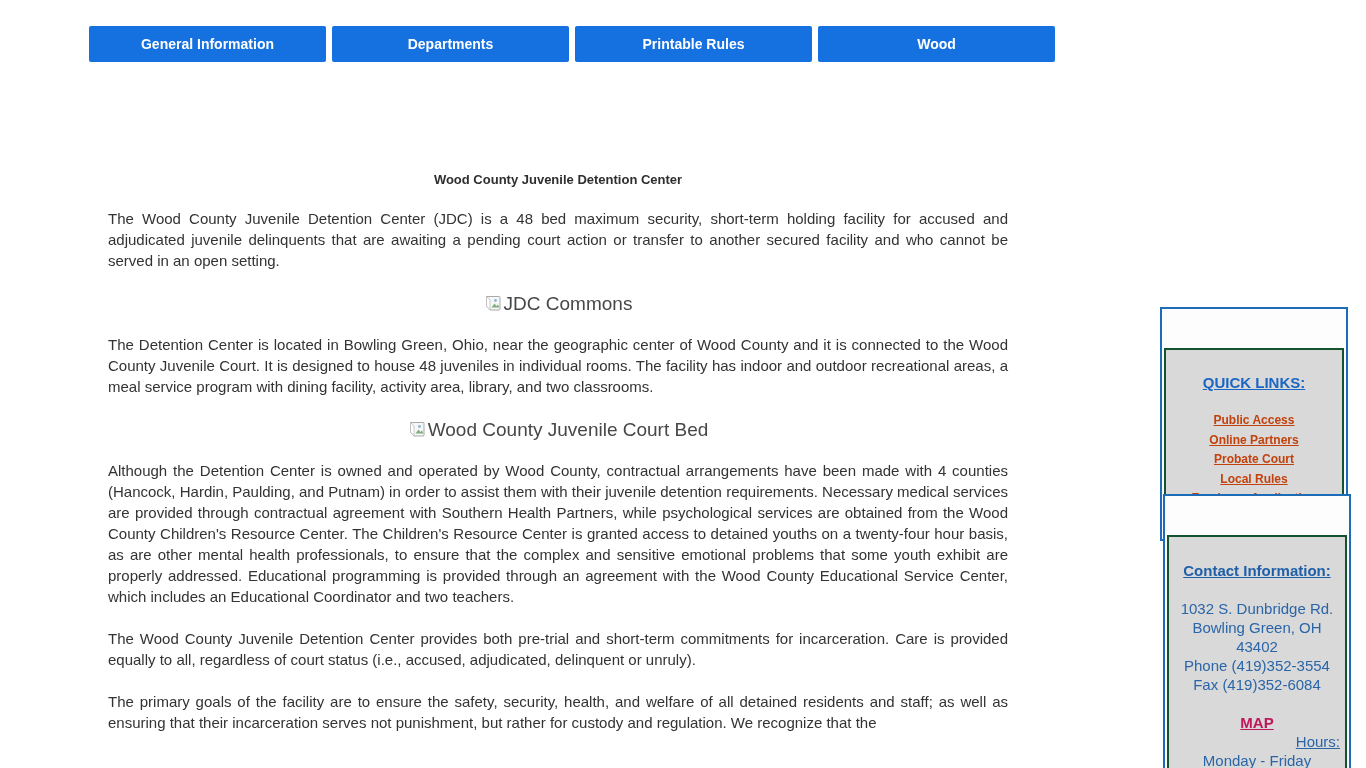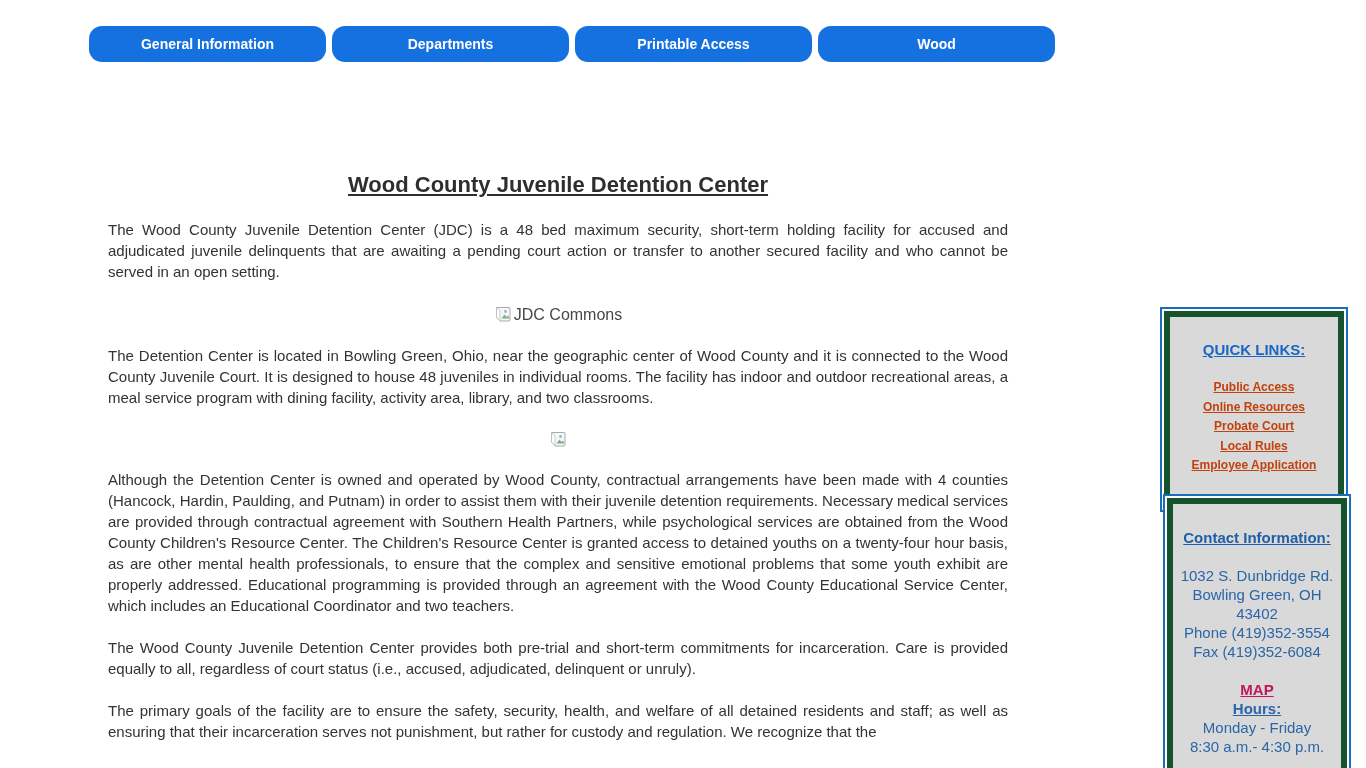--- a/index.html
+++ b/index.html
@@ -12,55 +12,55 @@
   }
 
   
   .nav {
     position: absolute; left: 89px; top: 26px; width: 966px;
     display: flex; gap: 6px;
   }
   .nav button {
     flex: 1 1 0; height: 36px;
     background: #1570e0; color: #ffffff;
-    border: none; border-radius: 13px;
+    border: none; border-radius: 2px;
     font-family: "Liberation Sans", sans-serif;
     font-size: 14px; font-weight: bold;
     cursor: pointer; white-space: nowrap;
   }
 
   
   .main {
     position: absolute; left: 108px; top: 172px; width: 900px;
     color: #333333;
   }
   .main h1 {
-    margin: 0; font-size: 22px; font-weight: bold;
-    text-align: center; text-decoration: underline; color: #2e2e2e;
+    margin: 0; font-size: 13px; font-weight: bold;
+    text-align: center; color: #2e2e2e;
   }
   .main p {
     margin: 21px 0 0 0;
     font-size: 15px; line-height: 21px;
     text-align: justify; text-justify: inter-word;
   }
   .img-line {
     margin: 23px 0 0 0;
     display: flex; justify-content: center; align-items: center; gap: 2px;
-    font-size: 16px; color: #474747; line-height: 19px;
+    font-size: 19px; color: #474747; line-height: 19px;
   }
   .broken-icon { display: inline-flex; width: 18px; height: 17px; flex: 0 0 auto; }
 
   
   .side-box {
     position: absolute; width: 188px;
     border: 2px solid #1d6cb8; background: #fdfdfd; padding: 2px;
   }
   .side-box-inner {
-    border: 6px solid #14532d; background: #d9d9d9;
-    text-align: center; padding: 24px 5px 26px 5px;
+    border: 2px solid #14532d; background: #d9d9d9;
+    text-align: center; padding: 24px 5px 26px 5px; margin-top: 37px;
   }
   .quick-box { left: 1160px; top: 307px; }
   .contact-box { left: 1163px; top: 494px; }
 
   .quick-heading {
     display: block; color: #1a66c4; font-size: 15px; font-weight: bold;
     text-decoration: underline; margin-bottom: 20px;
   }
   .quick-link {
     display: block; color: #c2410c; font-size: 12px; font-weight: bold;
@@ -70,29 +70,29 @@
   .contact-inner { color: #2a65a8; font-size: 15px; line-height: 19px; padding-bottom: 40px; }
   .contact-heading {
     display: block; font-weight: bold; text-decoration: underline;
     margin-bottom: 19px; color: #1f5fa8;
   }
   .contact-line { display: block; text-align: center; }
   .map-link {
     display: block; margin-top: 19px; color: #be185d; font-weight: bold;
     text-decoration: underline; cursor: pointer;
   }
-  .hours-heading { display: block; font-weight: bold; text-decoration: underline; }
+  .hours-heading { display: block; font-weight: normal; text-decoration: underline; text-align: right; }
 </style>
 </head>
 <body>
 
 <nav class="nav">
   <button>General Information</button>
   <button>Departments</button>
-  <button>Printable Access</button>
+  <button>Printable Rules</button>
   <button>Wood</button>
 </nav>
 
 <main class="main">
   <h1>Wood County Juvenile Detention Center</h1>
 
   <p>The Wood County Juvenile Detention Center (JDC) is a 48 bed maximum security, short-term holding facility for accused and adjudicated juvenile delinquents that are awaiting a pending court action or transfer to another secured facility and who cannot be served in an open setting.</p>
 
   <div class="img-line">
     <span class="broken-icon">
@@ -110,34 +110,35 @@
 
   <div class="img-line">
     <span class="broken-icon">
       <svg width="18" height="17" viewBox="0 0 18 17" xmlns="http://www.w3.org/2000/svg">
         <path d="M2.5 1.5 H15 a1 1 0 0 1 1 1 V14 a1 1 0 0 1 -1 1 H6 L2.5 11 Z" fill="#f7f7f7" stroke="#a9a9a9" stroke-width="1"></path>
         <path d="M2.5 1.5 L2.5 11 L6 15 L6 5 Z" fill="#ffffff" stroke="#bdbdbd" stroke-width="0.8"></path>
         <circle cx="11.5" cy="5.5" r="1.4" fill="#8ab4d8"></circle>
         <path d="M7.5 12.5 L10.5 8.5 L12.5 11 L14 9.5 L15.5 12.5 Z" fill="#7fae7f"></path>
       </svg>
     </span>
+    <span>Wood County Juvenile Court Bed</span>
   </div>
 
   <p>Although the Detention Center is owned and operated by Wood County, contractual arrangements have been made with 4 counties (Hancock, Hardin, Paulding, and Putnam) in order to assist them with their juvenile detention requirements. Necessary medical services are provided through contractual agreement with Southern Health Partners, while psychological services are obtained from the Wood County Children's Resource Center. The Children's Resource Center is granted access to detained youths on a twenty-four hour basis, as are other mental health professionals, to ensure that the complex and sensitive emotional problems that some youth exhibit are properly addressed. Educational programming is provided through an agreement with the Wood County Educational Service Center, which includes an Educational Coordinator and two teachers.</p>
 
   <p>The Wood County Juvenile Detention Center provides both pre-trial and short-term commitments for incarceration. Care is provided equally to all, regardless of court status (i.e., accused, adjudicated, delinquent or unruly).</p>
 
   <p>The primary goals of the facility are to ensure the safety, security, health, and welfare of all detained residents and staff; as well as ensuring that their incarceration serves not punishment, but rather for custody and regulation. We recognize that the</p>
 </main>
 
 <aside class="side-box quick-box">
   <div class="side-box-inner">
     <span class="quick-heading">QUICK LINKS:</span>
     <a class="quick-link">Public Access</a>
-    <a class="quick-link">Online Resources</a>
+    <a class="quick-link">Online Partners</a>
     <a class="quick-link">Probate Court</a>
     <a class="quick-link">Local Rules</a>
     <a class="quick-link">Employee Application</a>
   </div>
 </aside>
 
 <aside class="side-box contact-box">
   <div class="side-box-inner contact-inner">
     <span class="contact-heading">Contact Information:</span>
     <span class="contact-line">1032 S. Dunbridge Rd.</span>

